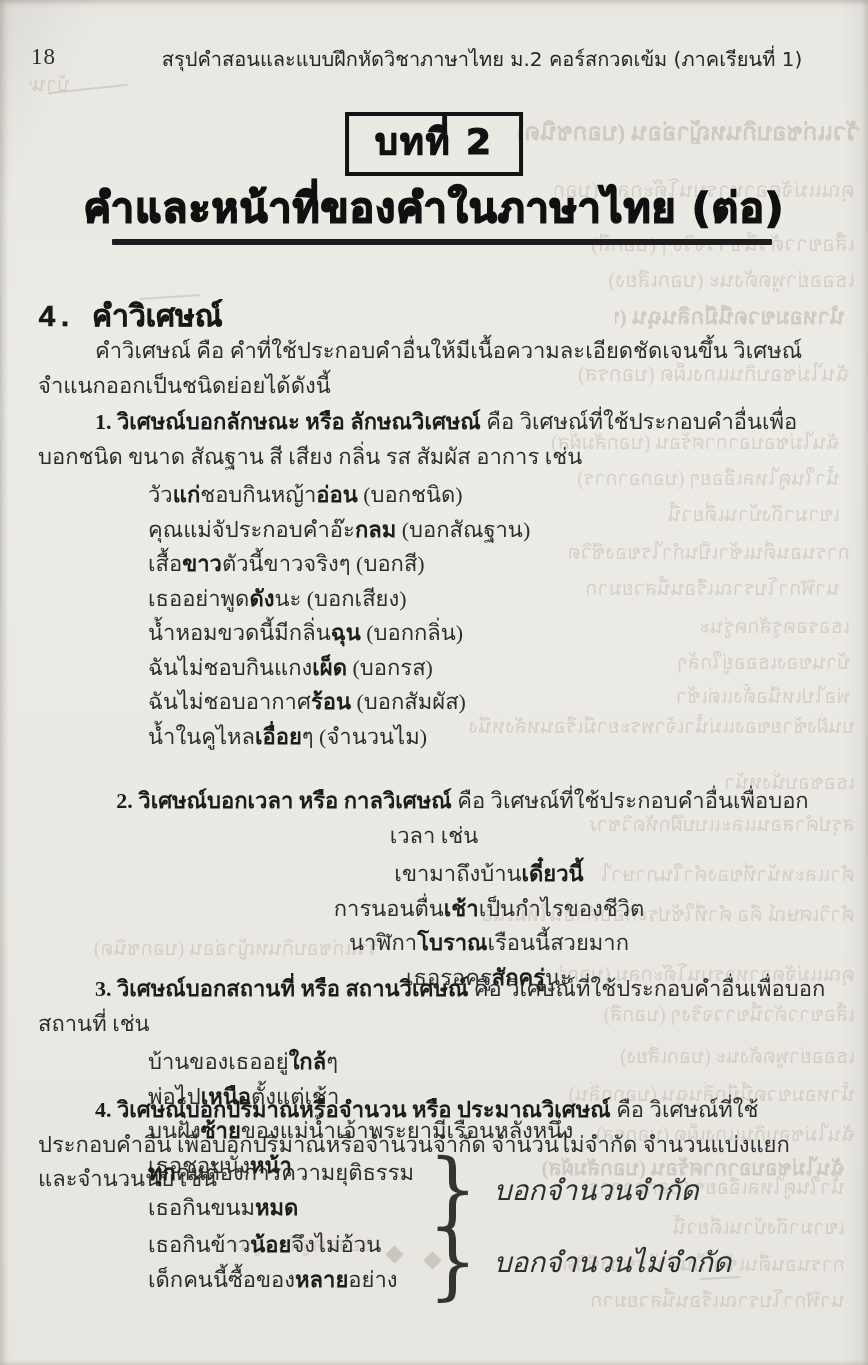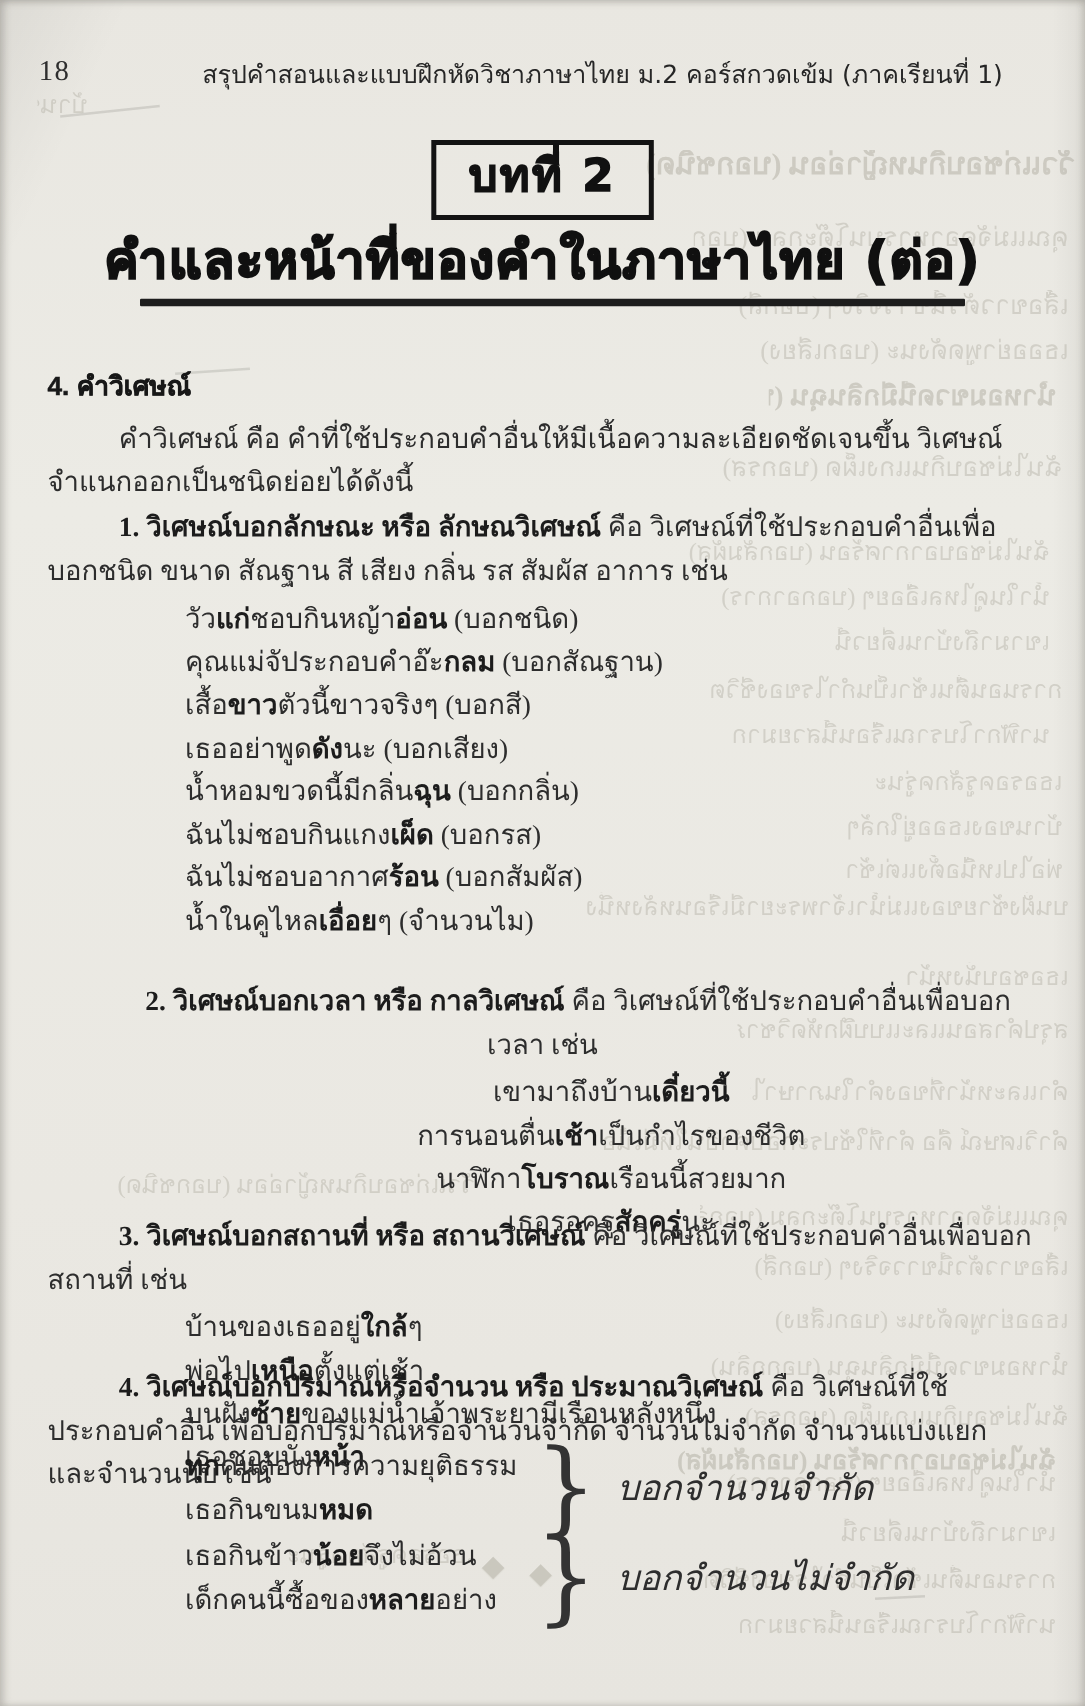--- a/index.html
+++ b/index.html
@@ -49,22 +49,22 @@
     -webkit-text-stroke:1.6px #101010;
     letter-spacing:1px;white-space:nowrap;
   }
   .title-rule{
     position:absolute;top:239px;left:112px;width:660px;height:6px;
     background:#1d1d1d;border-radius:1px;
   }
   
   .section-heading{
     position:absolute;top:292px;left:38px;
-    font-family:Liberation Sans, sans-serif;
-    font-weight:800;font-size:21px;color:#181818;
+    font-family:Liberation Mono, monospace;
+    font-weight:800;font-size:30px;color:#181818;
     -webkit-text-stroke:0.4px #181818;
   }
   .bodyblock{position:absolute;left:38px;width:792px;font-size:22px;line-height:34.5px;color:#2d2d2d;}
   .bodyblock p{margin:0;}
   #intro{top:334px;text-indent:57px;}
   .sub-heading{text-indent:57px;}
   .sub-heading b, .example b, .qline b{font-weight:bold;color:#1c1c1c;}
   .examples{margin-left:110px;margin-top:4px;}
   .example{white-space:nowrap;}
   #sub1{top:405px;} #sub2{top:784px;text-align:center;} #sub3{top:972px;} #sub4{top:1093px;}

